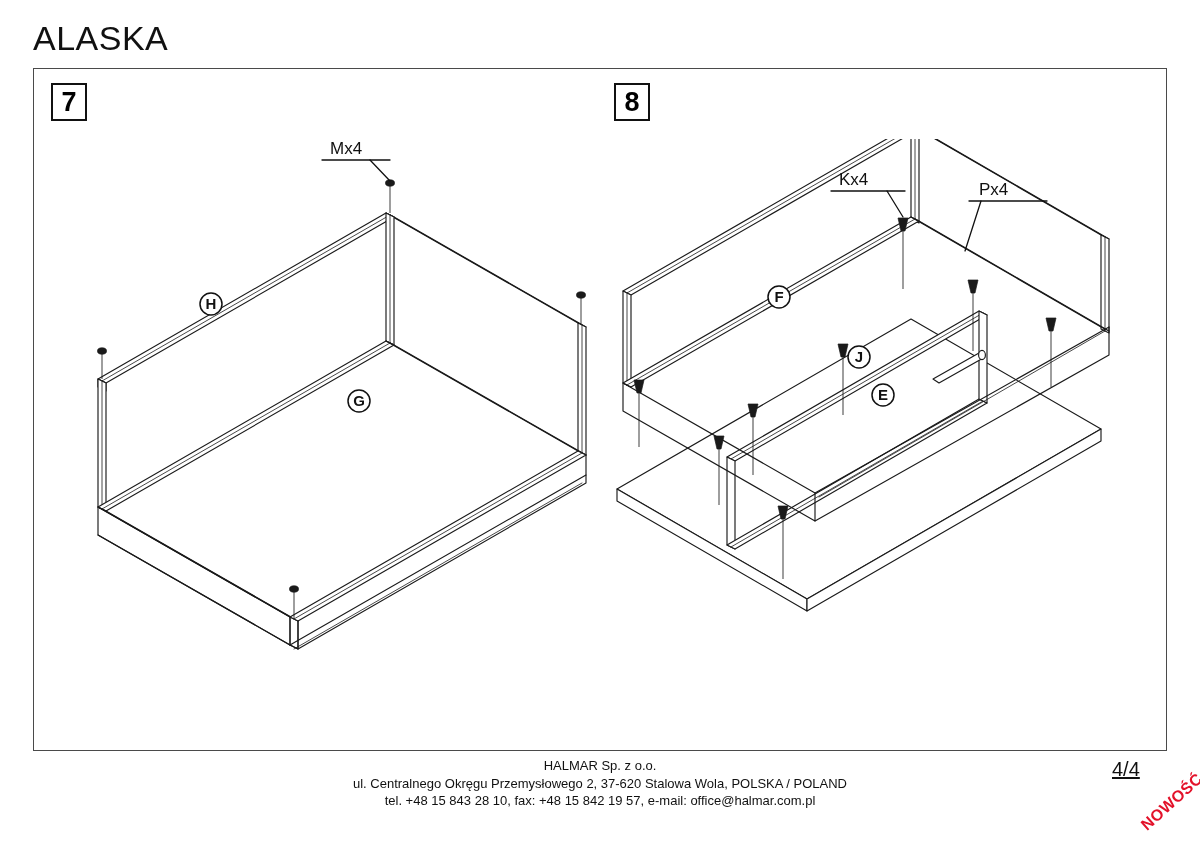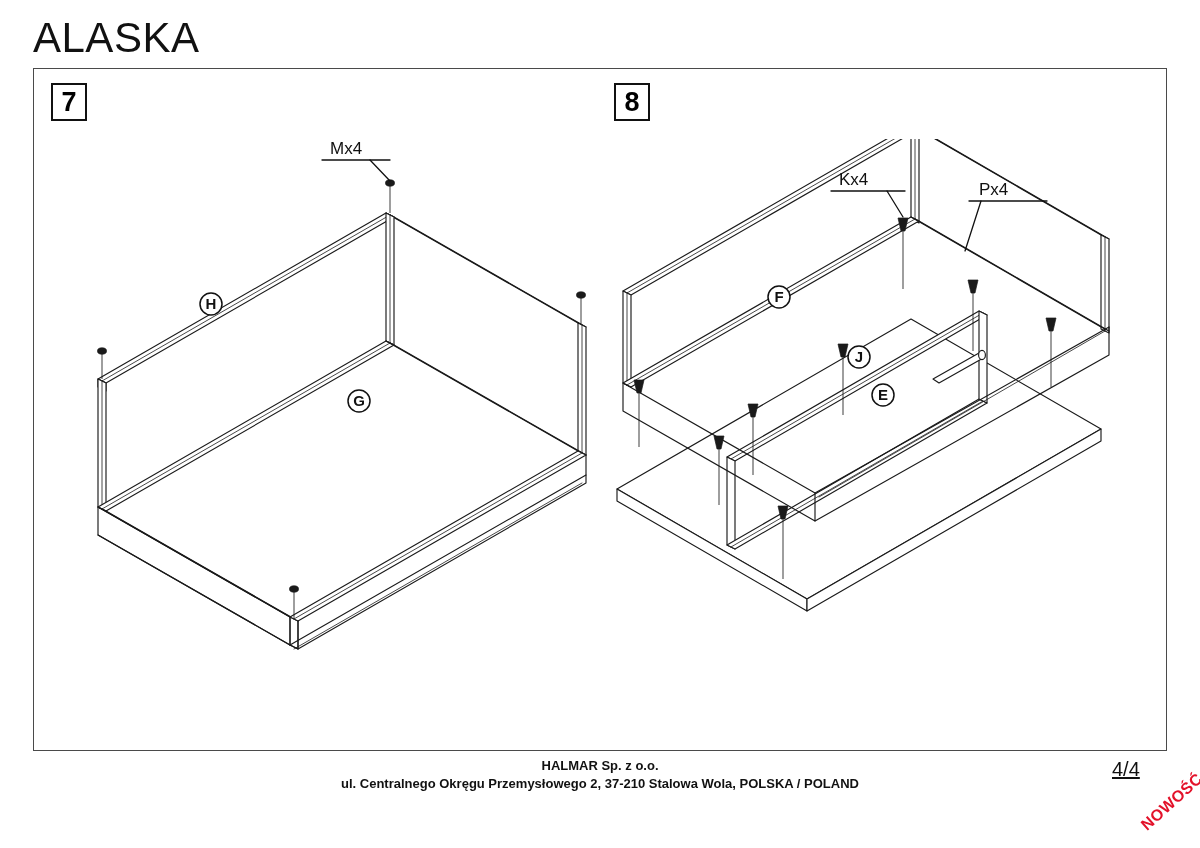--- a/index.html
+++ b/index.html
@@ -15,21 +15,21 @@
     overflow: hidden;
     font-family: "Liberation Sans", "DejaVu Sans", sans-serif;
     color: #000000;
   }
 
   
   #product-title {
     position: absolute;
     left: 33px;
     top: 19px;
-    font-size: 42px;
+    font-size: 34px;
     line-height: 38px;
     font-weight: 400;
     letter-spacing: 0.5px;
     color: #111111;
     white-space: nowrap;
   }
 
   
   #drawing-frame {
     position: absolute;
@@ -73,21 +73,21 @@
   #footer-address {
     position: absolute;
     left: 0;
     top: 757px;
     width: 1200px;
     text-align: center;
     font-size: 13px;
     line-height: 17.5px;
     color: #111111;
   }
-  #footer-address div { white-space: nowrap; font-weight: bold; }
+  #footer-address div { white-space: nowrap; }
 
   #page-number {
     position: absolute;
     left: 1112px;
     top: 758px;
     font-size: 20px;
     color: #111111;
     text-decoration: underline;
   }
 
@@ -344,18 +344,19 @@
       <g>
         <circle class="bubble-c" cx="302" cy="256" r="11"></circle>
         <text class="bubble-t" x="302" y="261">E</text>
       </g>
     </svg>
   </div>
 </div>
 
 <div id="footer-address">
   <div>HALMAR Sp. z o.o.</div>
-  <div>ul. Centralnego Okręgu Przemysłowego 2, 37-210 Stalowa Wola, POLSKA / POLAND</div>
+  <div>ul. Centralnego Okręgu Przemysłowego 2, 37-620 Stalowa Wola, POLSKA / POLAND</div>
+  <div>tel. +48 15 843 28 10, fax: +48 15 842 19 57, e-mail: office@halmar.com.pl</div>
 </div>
 
 <div id="page-number">4/4</div>
 
 <div id="novelty-badge" style="color: rgb(227, 18, 42);">NOWOŚĆ</div>
 
 </body></html>

